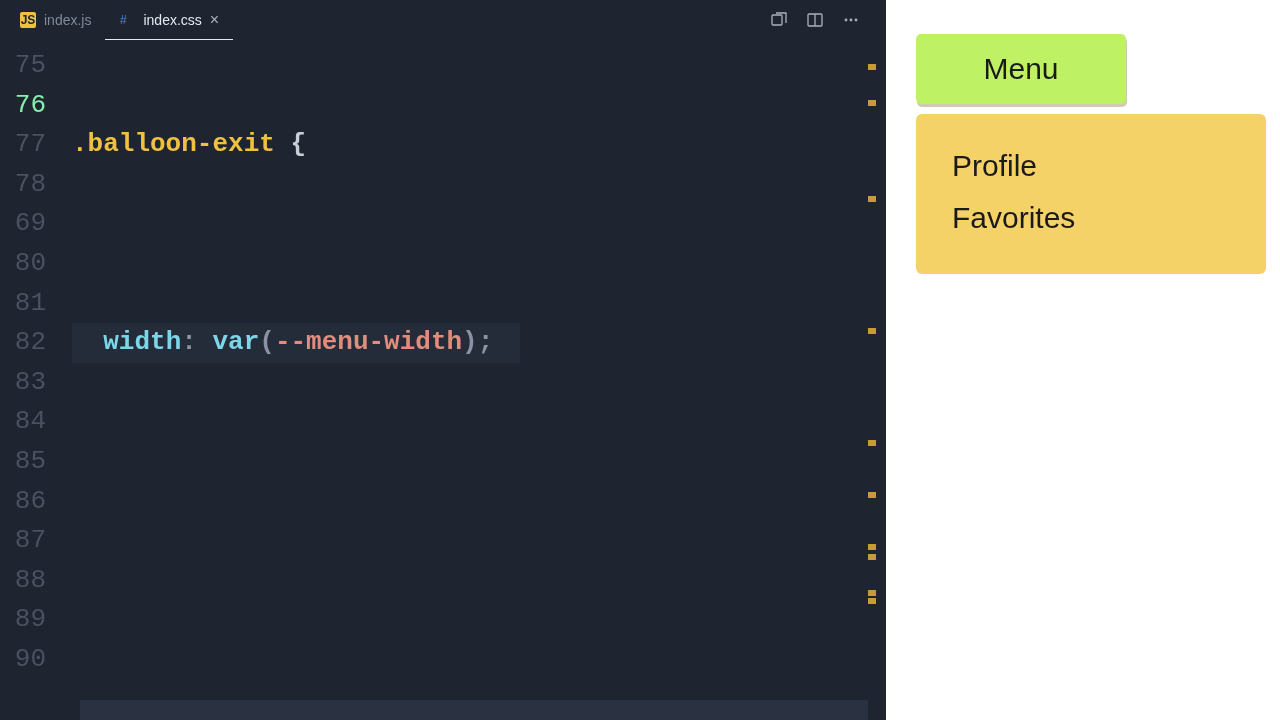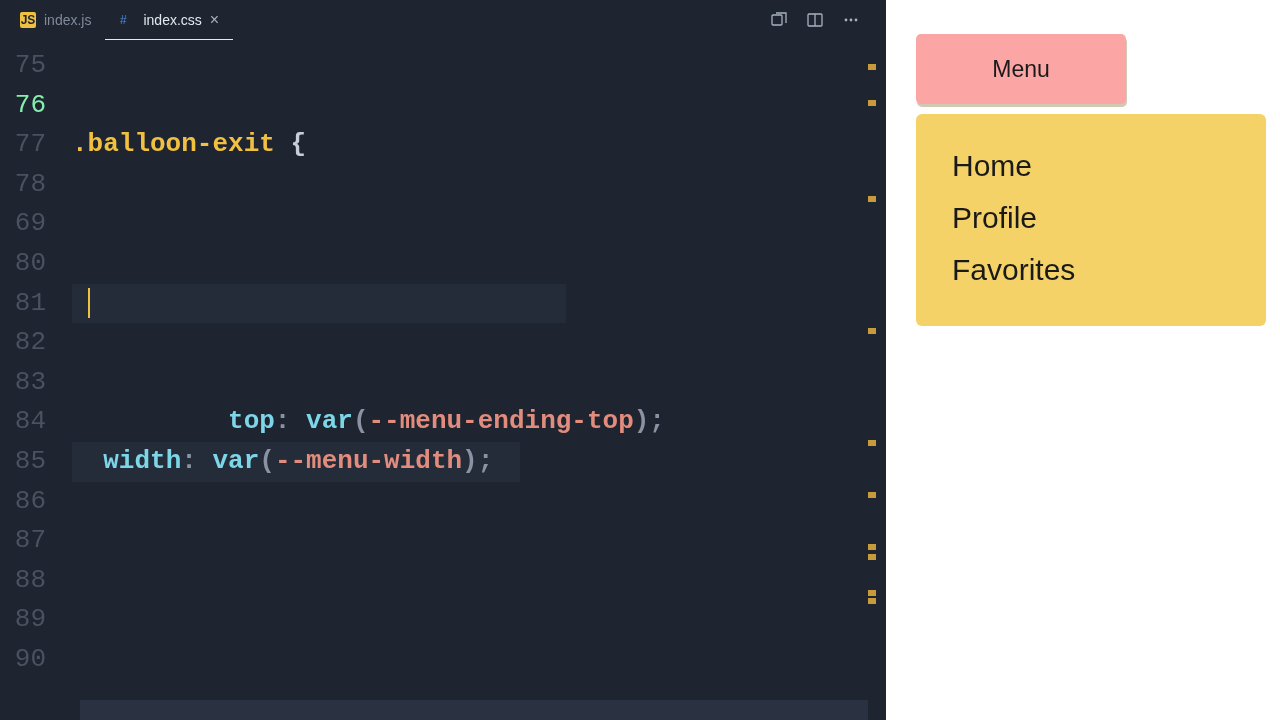--- a/index.html
+++ b/index.html
@@ -128,24 +128,24 @@
   width: 400px;
   height: 720px;
   background: #fff;
   border-left: 6px solid #1e2430;
   font-family: -apple-system, "Segoe UI", Helvetica, sans-serif;
   padding: 34px 14px 14px 30px;
 }
 .menu-btn {
   width: 210px;
   height: 70px;
-  background: #fca5a5;
+  background: #bef264;
   border: none;
   border-radius: 5px;
-  font-size: 23px;
+  font-size: 30px;
   color: #1a1a1a;
   display: flex;
   align-items: center;
   justify-content: center;
   cursor: pointer;
   box-shadow: 1px 3px 0 rgba(120,100,40,0.35);
 }
 .menu-list {
   margin-top: 10px;
   width: 350px;
@@ -216,25 +216,20 @@
       <div class="ln">85</div>
       <div class="ln">86</div>
       <div class="ln">87</div>
       <div class="ln">88</div>
       <div class="ln">89</div>
       <div class="ln">90</div>
     </div>
     <div class="code-lines">
       <div class="line"><span class="txt"><span class="selector">.balloon-exit</span><span class="brace"> {</span></span></div>
 
-      <div class="line">
-        <div class="hl-bg" style="width:494px"></div>
-        <span class="cursor"></span>
-        <span class="txt"><span>  </span><span class="prop">top</span><span class="punct">: </span><span class="func">var</span><span class="punct">(</span><span class="var">--menu-ending-top</span><span class="punct">)</span><span class="punct">;</span></span>
-      </div>
 
       <div class="line"><div class="hl-bg" style="width:448px"></div><span class="txt"><span>  </span><span class="prop">width</span><span class="punct">: </span><span class="func">var</span><span class="punct">(</span><span class="var">--menu-width</span><span class="punct">)</span><span class="punct">;</span></span></div>
 
 
       
 
       
 
       
       
@@ -268,17 +263,16 @@
     <div class="mm-mark" style="top:550px"></div>
     <div class="mm-mark" style="top:558px"></div>
   </div>
 
   <div class="bottom-shadow"></div>
 </div>
 
 <div class="preview-panel">
   <button class="menu-btn">Menu</button>
   <div class="menu-list">
-    <div class="item">Home</div>
     <div class="item">Profile</div>
     <div class="item">Favorites</div>
   </div>
 </div>
 
 </body></html>

